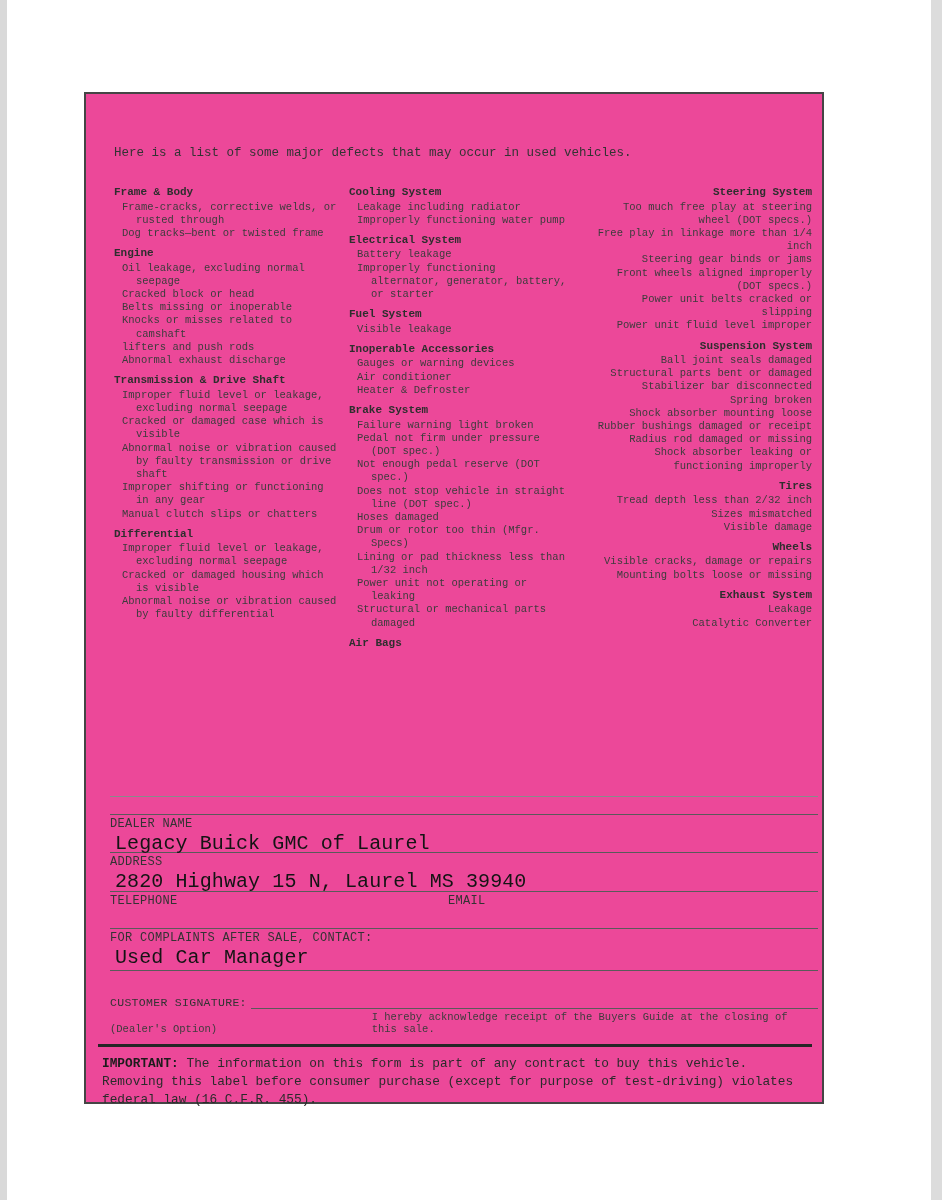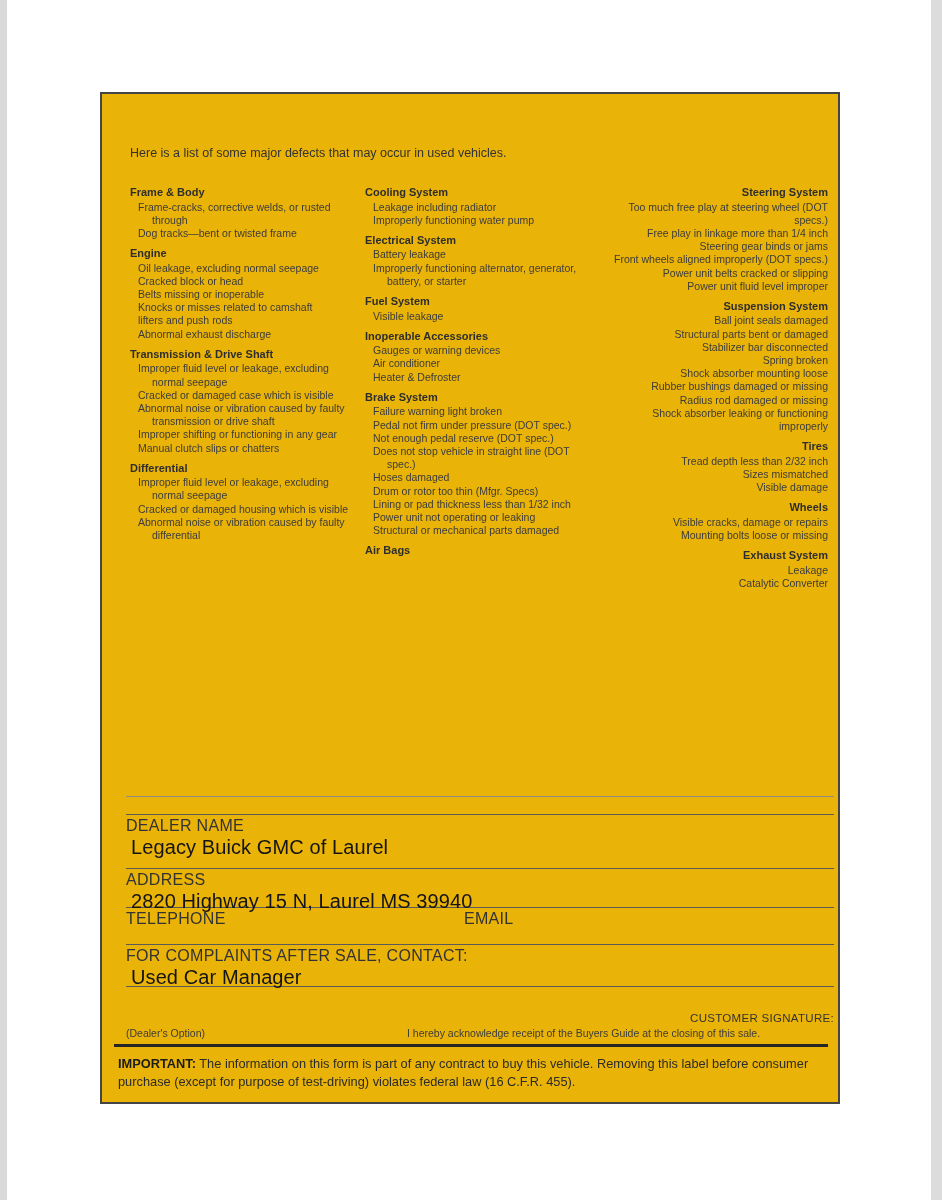--- a/index.html
+++ b/index.html
@@ -10,24 +10,25 @@
     color:#3a3a3a;
     position:relative;
     overflow:hidden;
   }
   .edge { position:absolute; top:0; bottom:0; background:#d9d9d9; }
   .edge-l { left:0; width:7px; }
   .edge-r { right:0; width:11px; background:#dcdcdc; }
 
   .doc {
     position:absolute;
-    left:100px; top:92px;
+    left:84px; top:92px;
     width:736px; height:1008px;
     border:2px solid #454545;
-    background:#eab308;
+    background:#ec4899;
+    font-family:Liberation Mono, monospace;
   }
 
   .intro {
     position:absolute; left:28px; top:52px;
     font-size:12.5px; color:#333;
   }
 
   .cols {
     position:absolute; left:28px; top:92px; right:6px;
     display:flex;
@@ -47,33 +48,33 @@
     padding-left:22px; text-indent:-14px;
   }
 
   .bottom {
     position:absolute; left:24px; right:4px; top:702px;
   }
   .hairline { border-top:1px solid #8a8a8a; height:0; }
   .field { border-top:1px solid #5a5a5a; padding-top:2px; }
   .f1 { margin-top:17px; }
   .label {
-    font-size:16px; color:#333; letter-spacing:0.3px;
+    font-size:12px; color:#333; letter-spacing:0.3px;
   }
   .value {
     font-size:20px; color:#141414; padding-left:5px; margin-top:1px;
     letter-spacing:0.1px;
   }
   .dn-field { height:35px; }
-  .ad-field { height:36px;margin-top:16px; }
+  .ad-field { height:36px; }
   .te-row { border-top:1px solid #5a5a5a; padding-top:2px; height:34px; display:flex; }
   .te-row .tel { width:338px; }
   .complaints { border-top:1px solid #5a5a5a; padding-top:2px; height:39px; }
   .after-complaints { border-top:1px solid #5a5a5a; height:0; }
-  .sig-row { margin-top:25px; display:flex; align-items:flex-end;flex-direction:column; }
+  .sig-row { margin-top:25px; display:flex; align-items:flex-end; }
   .sig-label { font-size:11.5px; color:#333; letter-spacing:0.3px; white-space:nowrap; }
   .sig-line { flex:1; border-bottom:1px solid #5a5a5a; height:12px; margin-left:4px; }
   .sig-sub { display:flex; margin-top:2px;align-items:flex-end; }
   .dealers-option { font-size:10.5px; color:#3c3c3c; width:241px; }
   .ack { font-size:10.5px; color:#3c3c3c;margin-left:40px; }
 
   .important {
     position:absolute; left:12px; right:10px; top:950px;
     border-top:3px solid #262626;
     padding:8px 4px 0 4px;
@@ -169,21 +170,21 @@
           <div class="item">Power unit belts cracked or slipping</div>
           <div class="item">Power unit fluid level improper</div>
         </div>
         <div class="section">
           <div class="sec-title">Suspension System</div>
           <div class="item">Ball joint seals damaged</div>
           <div class="item">Structural parts bent or damaged</div>
           <div class="item">Stabilizer bar disconnected</div>
           <div class="item">Spring broken</div>
           <div class="item">Shock absorber mounting loose</div>
-          <div class="item">Rubber bushings damaged or missing</div>
+          <div class="item">Rubber bushings damaged or receipt</div>
           <div class="item">Radius rod damaged or missing</div>
           <div class="item">Shock absorber leaking or functioning improperly</div>
         </div>
         <div class="section">
           <div class="sec-title">Tires</div>
           <div class="item">Tread depth less than 2/32 inch</div>
           <div class="item">Sizes mismatched</div>
           <div class="item">Visible damage</div>
         </div>
         <div class="section">

